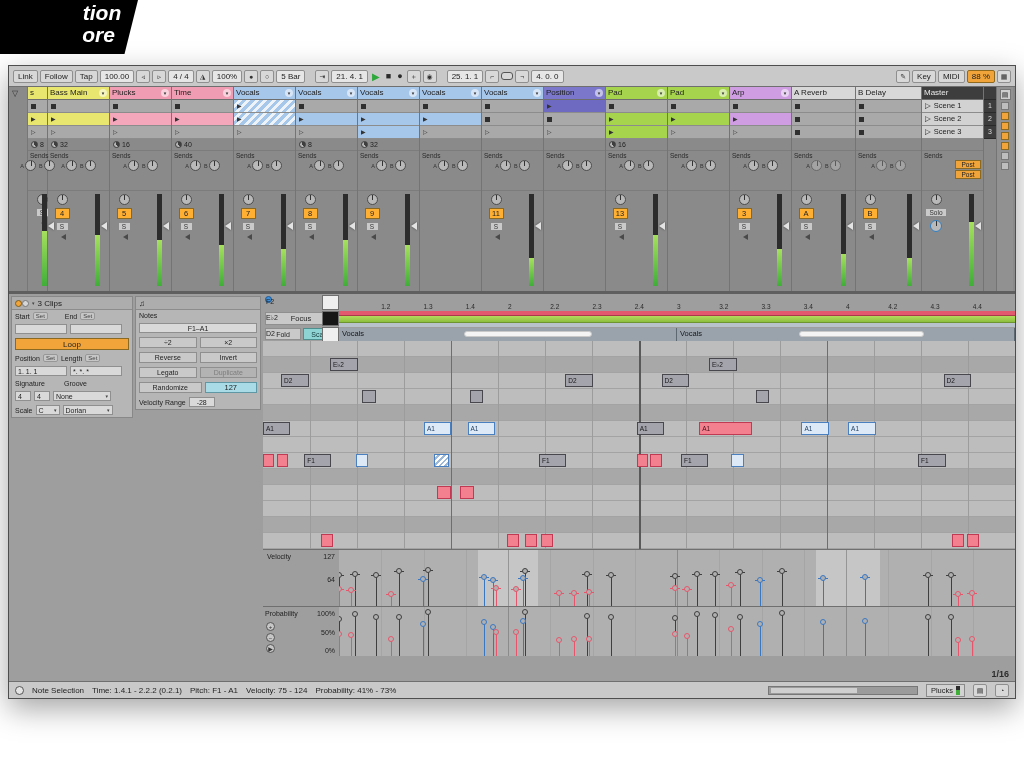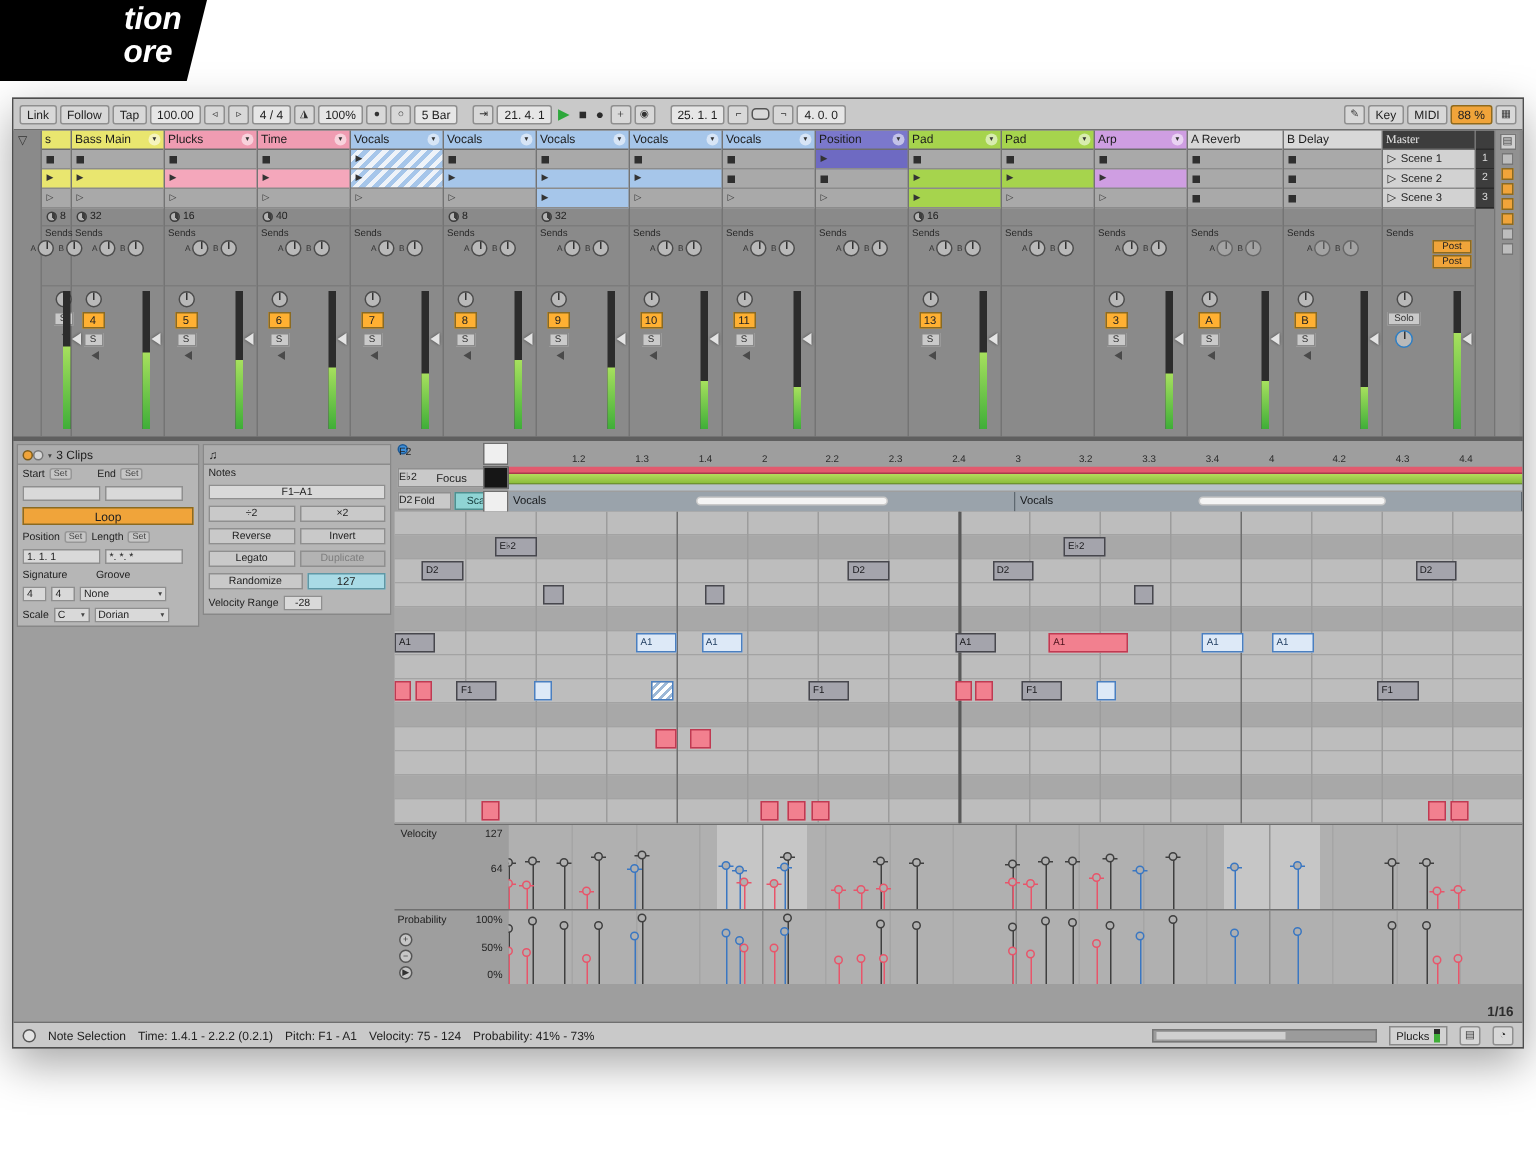--- a/index.html
+++ b/index.html
@@ -539,34 +539,20 @@
               <span class="sk">
                 <span class="ltr">A</span>
                 <span class="knob"></span>
               </span>
               <span class="sk">
                 <span class="ltr">B</span>
                 <span class="knob"></span>
               </span>
             </div>
           </div>
-          <div class="mixer">
-            <div class="mcl">
-              <span class="knob"></span>
-              <span class="numbox">10</span>
-              <span class="sbox">S</span>
-              <span class="spk"></span>
-            </div>
-            <div class="mcr">
-              <span class="meter">
-                <span class="mfill" style="height: 35%;"></span>
-              </span>
-              <span class="fader"></span>
-            </div>
-          </div>
         </div>
         <div class="tcol">
           <div class="thead" style="background: rgb(166, 198, 234);">
             <span>Vocals</span>
             <span class="ddc">▾</span>
           </div>
           <div class="slot">
             <span class="sq"></span>
           </div>
           <div class="slot">
@@ -829,21 +815,21 @@
             </div>
             <div class="mcr">
               <span class="meter">
                 <span class="mfill" style="height: 30%;"></span>
               </span>
               <span class="fader"></span>
             </div>
           </div>
         </div>
         <div class="tcol">
-          <div class="thead" style="background: rgb(61, 61, 61); color: rgb(234, 234, 234); font-family: Liberation Serif, serif;">
+          <div class="thead" style="background: rgb(61, 61, 61); color: rgb(234, 234, 234);">
             <span>Master</span>
           </div>
           <div class="scenerow">
             <span class="ptri">▷</span>
             <span>Scene 1</span>
           </div>
           <div class="scenerow">
             <span class="ptri">▷</span>
             <span>Scene 2</span>
           </div>

